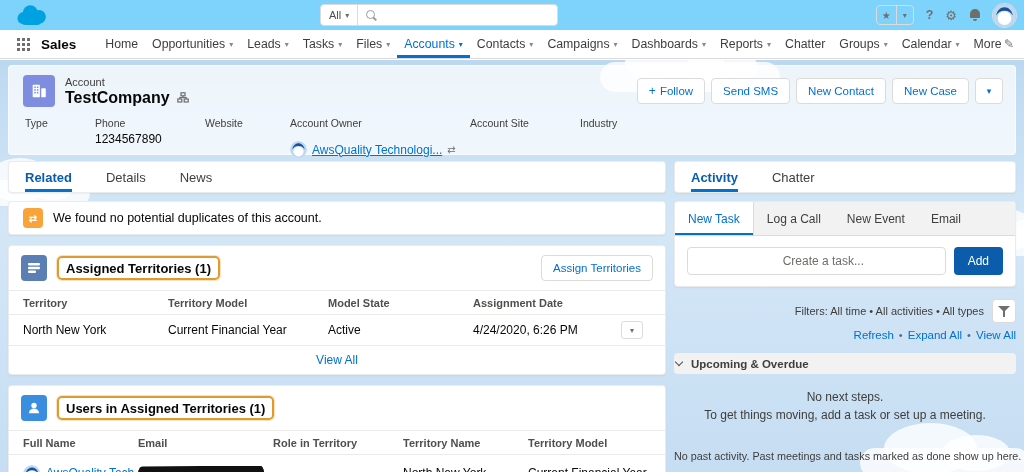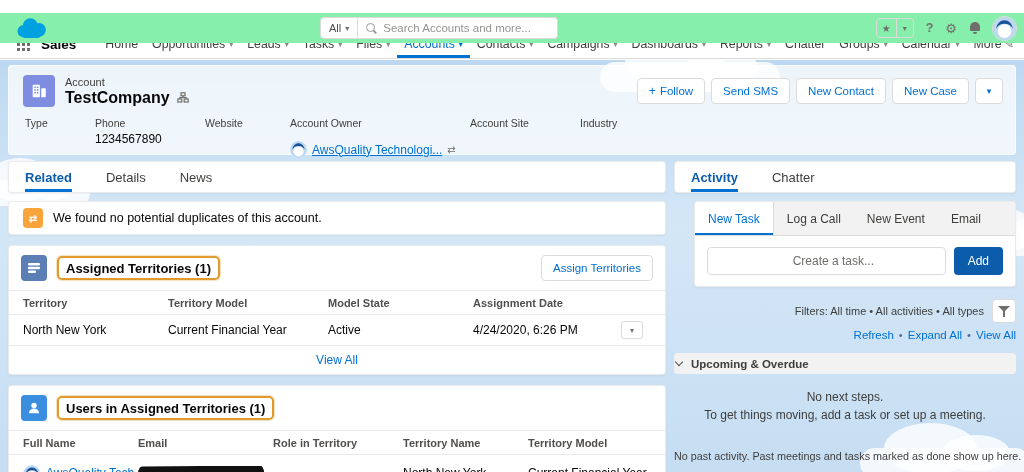--- a/index.html
+++ b/index.html
@@ -1,20 +1,20 @@
 <!DOCTYPE html>
 <html><head>
 <meta charset="utf-8">
 <style>
   * { box-sizing: border-box; margin: 0; padding: 0; }
   html,body { width:1024px; height:472px; overflow:hidden; }
   body { font-family:"Liberation Sans", sans-serif; background:#fff; position:relative; color:#080707; }
 
   
-  .topbar { position:absolute; top:13px; left:0; right:0; height:30px; background:#86efac; z-index:30; }
+  .topbar { position:absolute; top:0; left:0; right:0; height:30px; background:#7dd3fc; z-index:30; }
   .sf-logo { position:absolute; left:14px; top:4px; }
   .search { position:absolute; left:320px; top:4px; width:238px; height:22px; border:1px solid #dddbda; border-radius:4px; display:flex; align-items:center; background:#fff; }
   .search-scope { display:flex; align-items:center; gap:4px; padding:0 8px; height:100%; border-right:1px solid #dddbda; font-size:11px; color:#514f4d; cursor:pointer; }
   .search-scope .caret { font-size:8px; color:#706e6b; }
   .mag { position:relative; width:11px; height:11px; display:inline-block; margin:0 6px 0 8px; flex:none; }
   .mag::before { content:''; position:absolute; width:7px; height:7px; border:1.5px solid #9b9b9b; border-radius:50%; left:0; top:0; }
   .mag::after { content:''; position:absolute; width:4px; height:1.5px; background:#9b9b9b; transform:rotate(45deg); left:7px; top:8px; }
   .search-input { border:none; outline:none; flex:1; font-size:11.5px; color:#080707; font-family:inherit; min-width:0; }
   .search-input::placeholder { color:#969492; }
   .topbar-right { position:absolute; right:8px; top:3px; height:24px; display:flex; align-items:center; gap:12px; }
@@ -104,21 +104,21 @@
   .data-row { height:30px; }
   .users-tbl .data-row { height:36px; }
   .td { font-size:12px; color:#080707; overflow:hidden; white-space:nowrap; }
   .row-caret { width:22px; height:18px; border:1px solid #dddbda; border-radius:3px; background:#fff; color:#706e6b; font-size:8px; display:flex; align-items:center; justify-content:center; cursor:pointer; }
   .view-all { border-top:1px solid #eceae8; text-align:center; padding:7px 0; font-size:12px; color:#0070d2; cursor:pointer; }
   .name-cell { display:flex; align-items:center; gap:6px; }
   .cell-link { color:#0070d2; cursor:pointer; font-size:12px; }
   .redacted { display:inline-block; width:126px; height:10px; background:#111; border-radius:5px; transform:rotate(-.6deg); box-shadow:0 2px 0 -1px #111, 0 -2px 0 -1px #111; }
 
   
-  .composer-card { margin-bottom:10px; overflow:hidden;margin-left:20px; }
+  .composer-card { margin-bottom:10px; overflow:hidden; }
   .subtabs { display:flex; background:#f3f2f2; border-bottom:1px solid #dddbda; height:34px; border-radius:4px 4px 0 0; }
   .stab { padding:0 13px; line-height:34px; font-size:12px; color:#3e3e3c; cursor:pointer; }
   .stab.active { background:#fff; color:#0070d2; box-shadow:inset 0 -2px 0 0 #0070d2; border-right:1px solid #dddbda; }
   .composer-row { display:flex; gap:8px; padding:11px 12px; align-items:center; }
   .task-input { flex:1; height:28px; border:1px solid #dddbda; border-radius:4px; text-align:center; font-size:12px; font-family:inherit; outline:none; color:#080707; min-width:0;padding-left:14px; }
   .task-input::placeholder { color:#706e6b; }
   .add-btn { height:28px; padding:0 14px; background:#0b5cab; color:#fff; border:none; border-radius:4px; font-size:12px; font-family:inherit; cursor:pointer; }
 
   .filters-row { display:flex; justify-content:flex-end; align-items:center; gap:8px; margin:12px 0 6px; }
   .filters-text { font-size:11px; color:#3e3e3c; }
@@ -148,21 +148,20 @@
         <rect x="11" y="19" width="29" height="12" rx="6"></rect>
       </g>
     </svg>
   </span>
   <div class="search">
     <div class="search-scope">
       <span>All</span>
       <span class="caret">▾</span>
     </div>
     <span class="mag"></span>
-    <input class="search-input" placeholder="Search Accounts and more..." style="">
   </div>
   <div class="topbar-right">
     <div class="fav-group">
       <span class="fav-star">★</span>
       <span class="fav-caret">▾</span>
     </div>
     <span class="tb-icon help">?</span>
     <span class="tb-icon">⚙</span>
     <span class="bell"></span>
     <span class="avatar">

